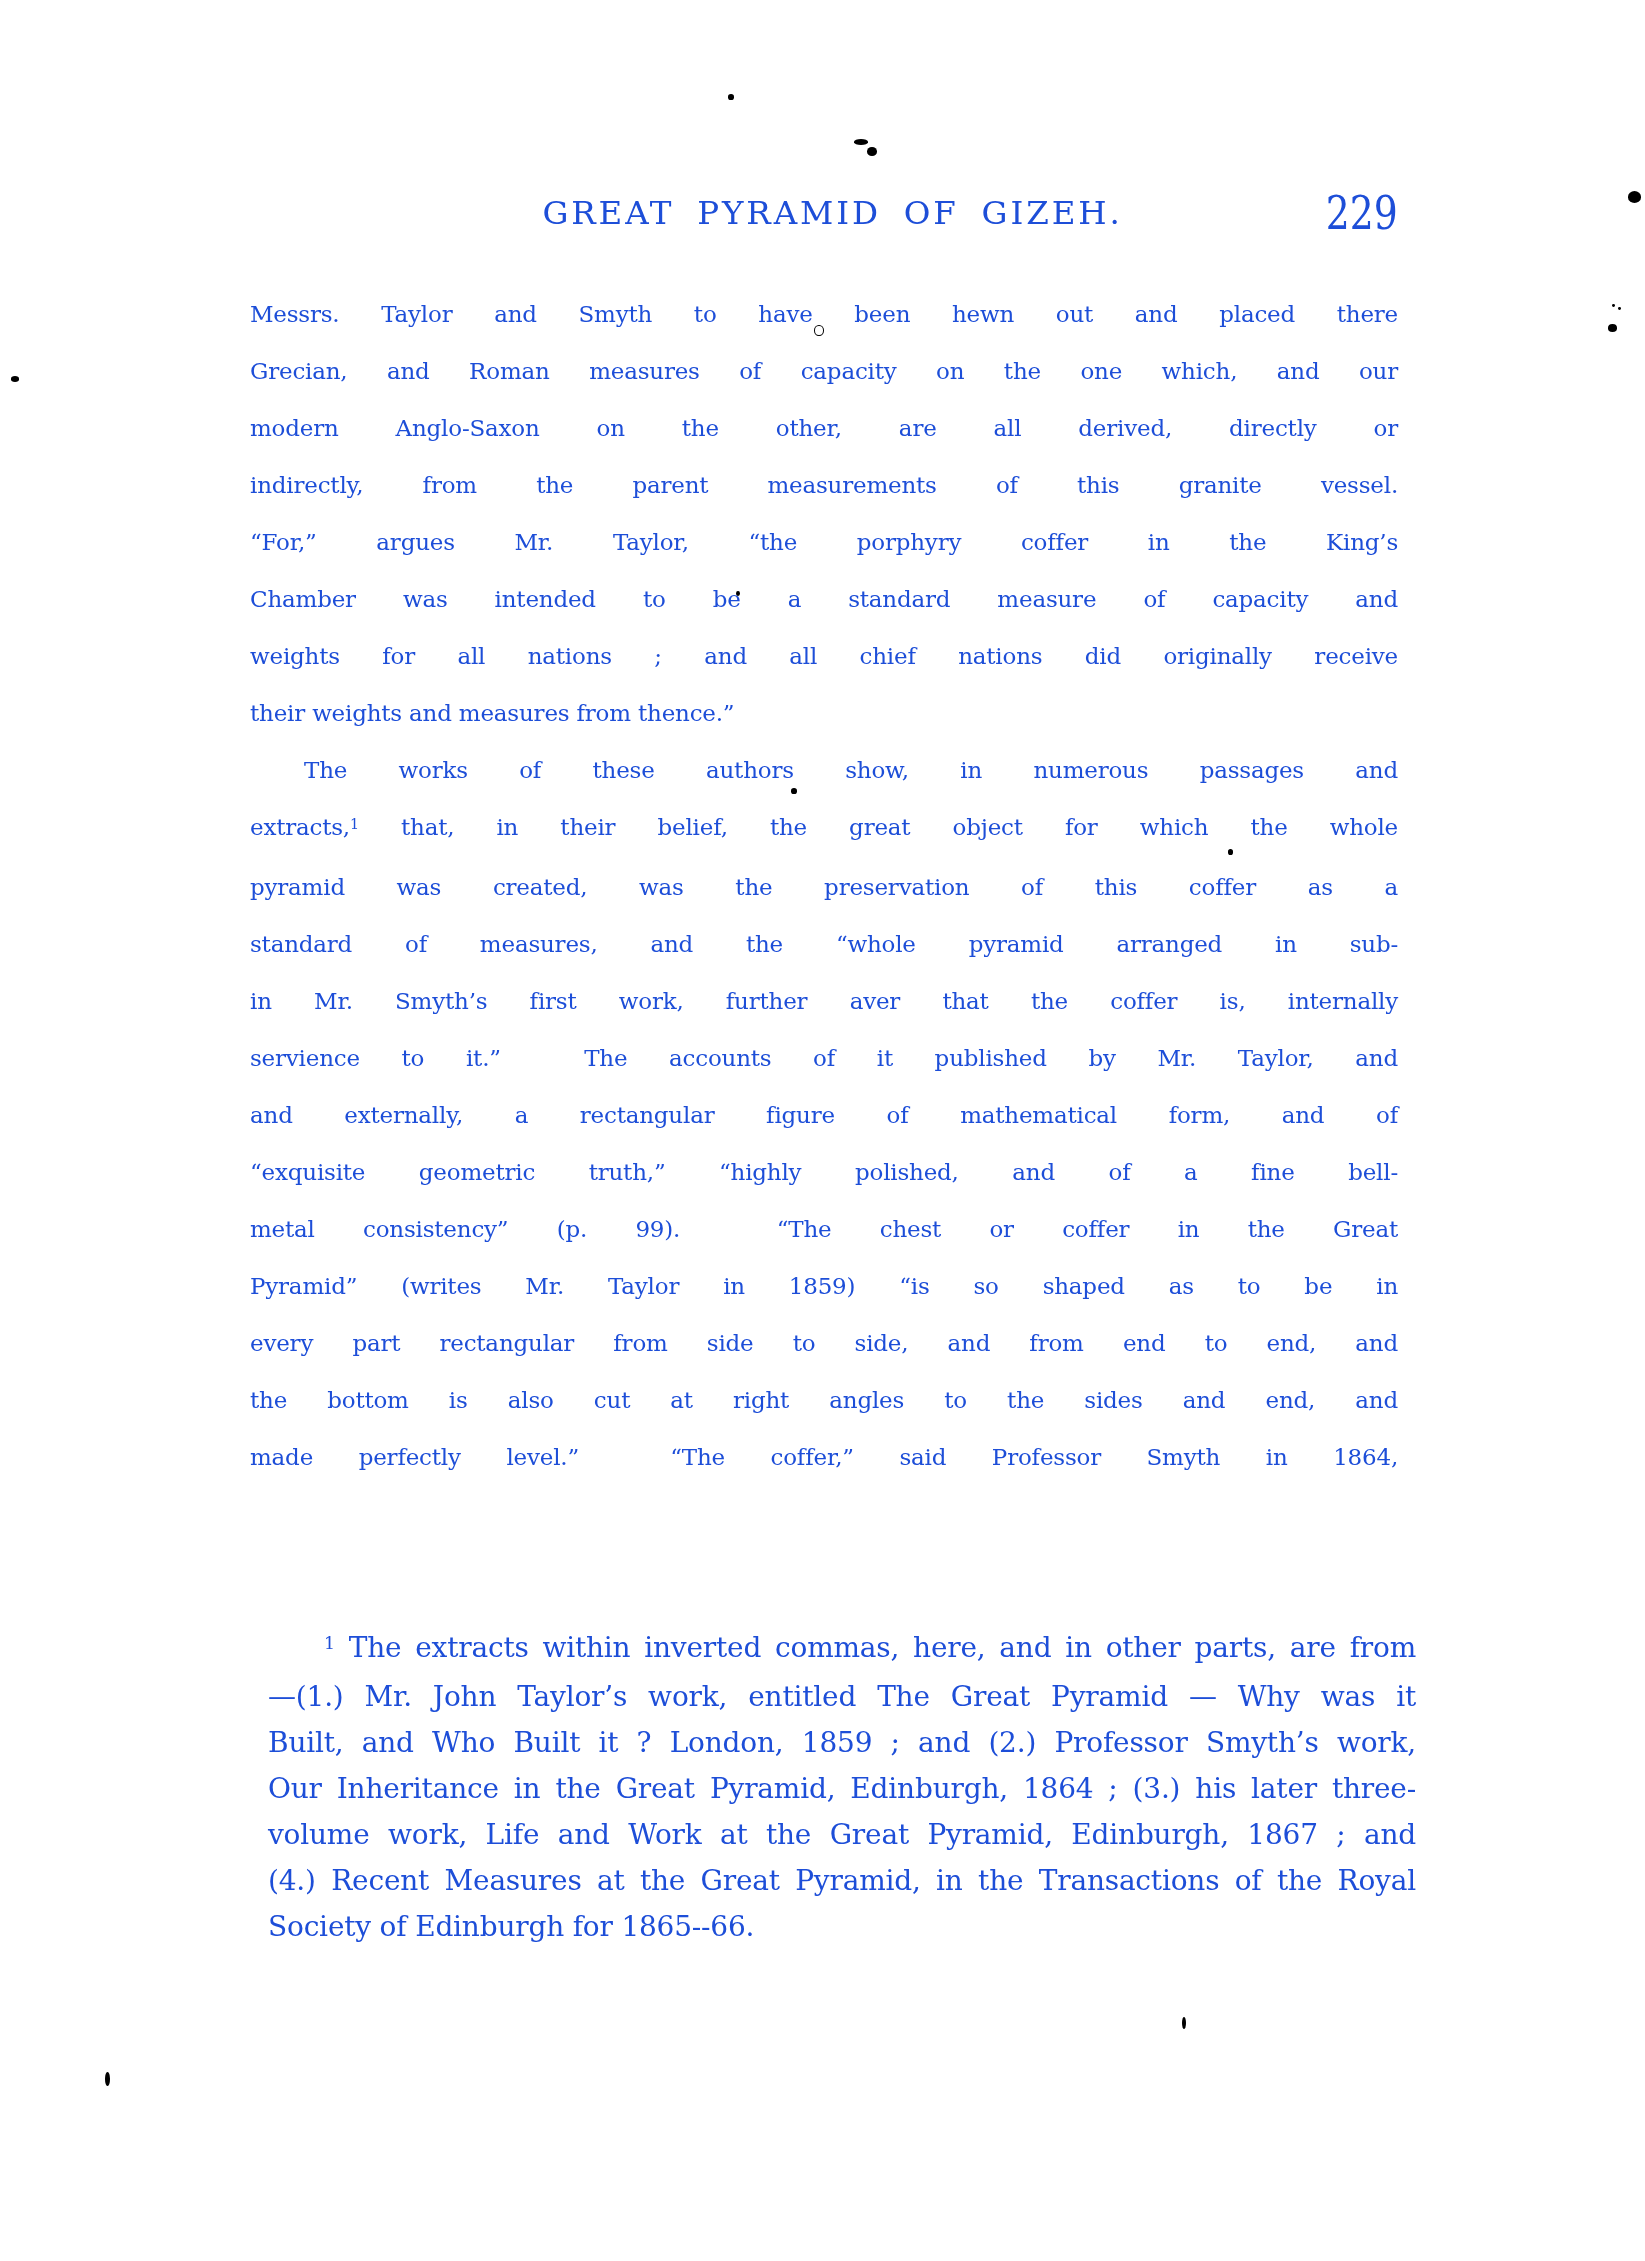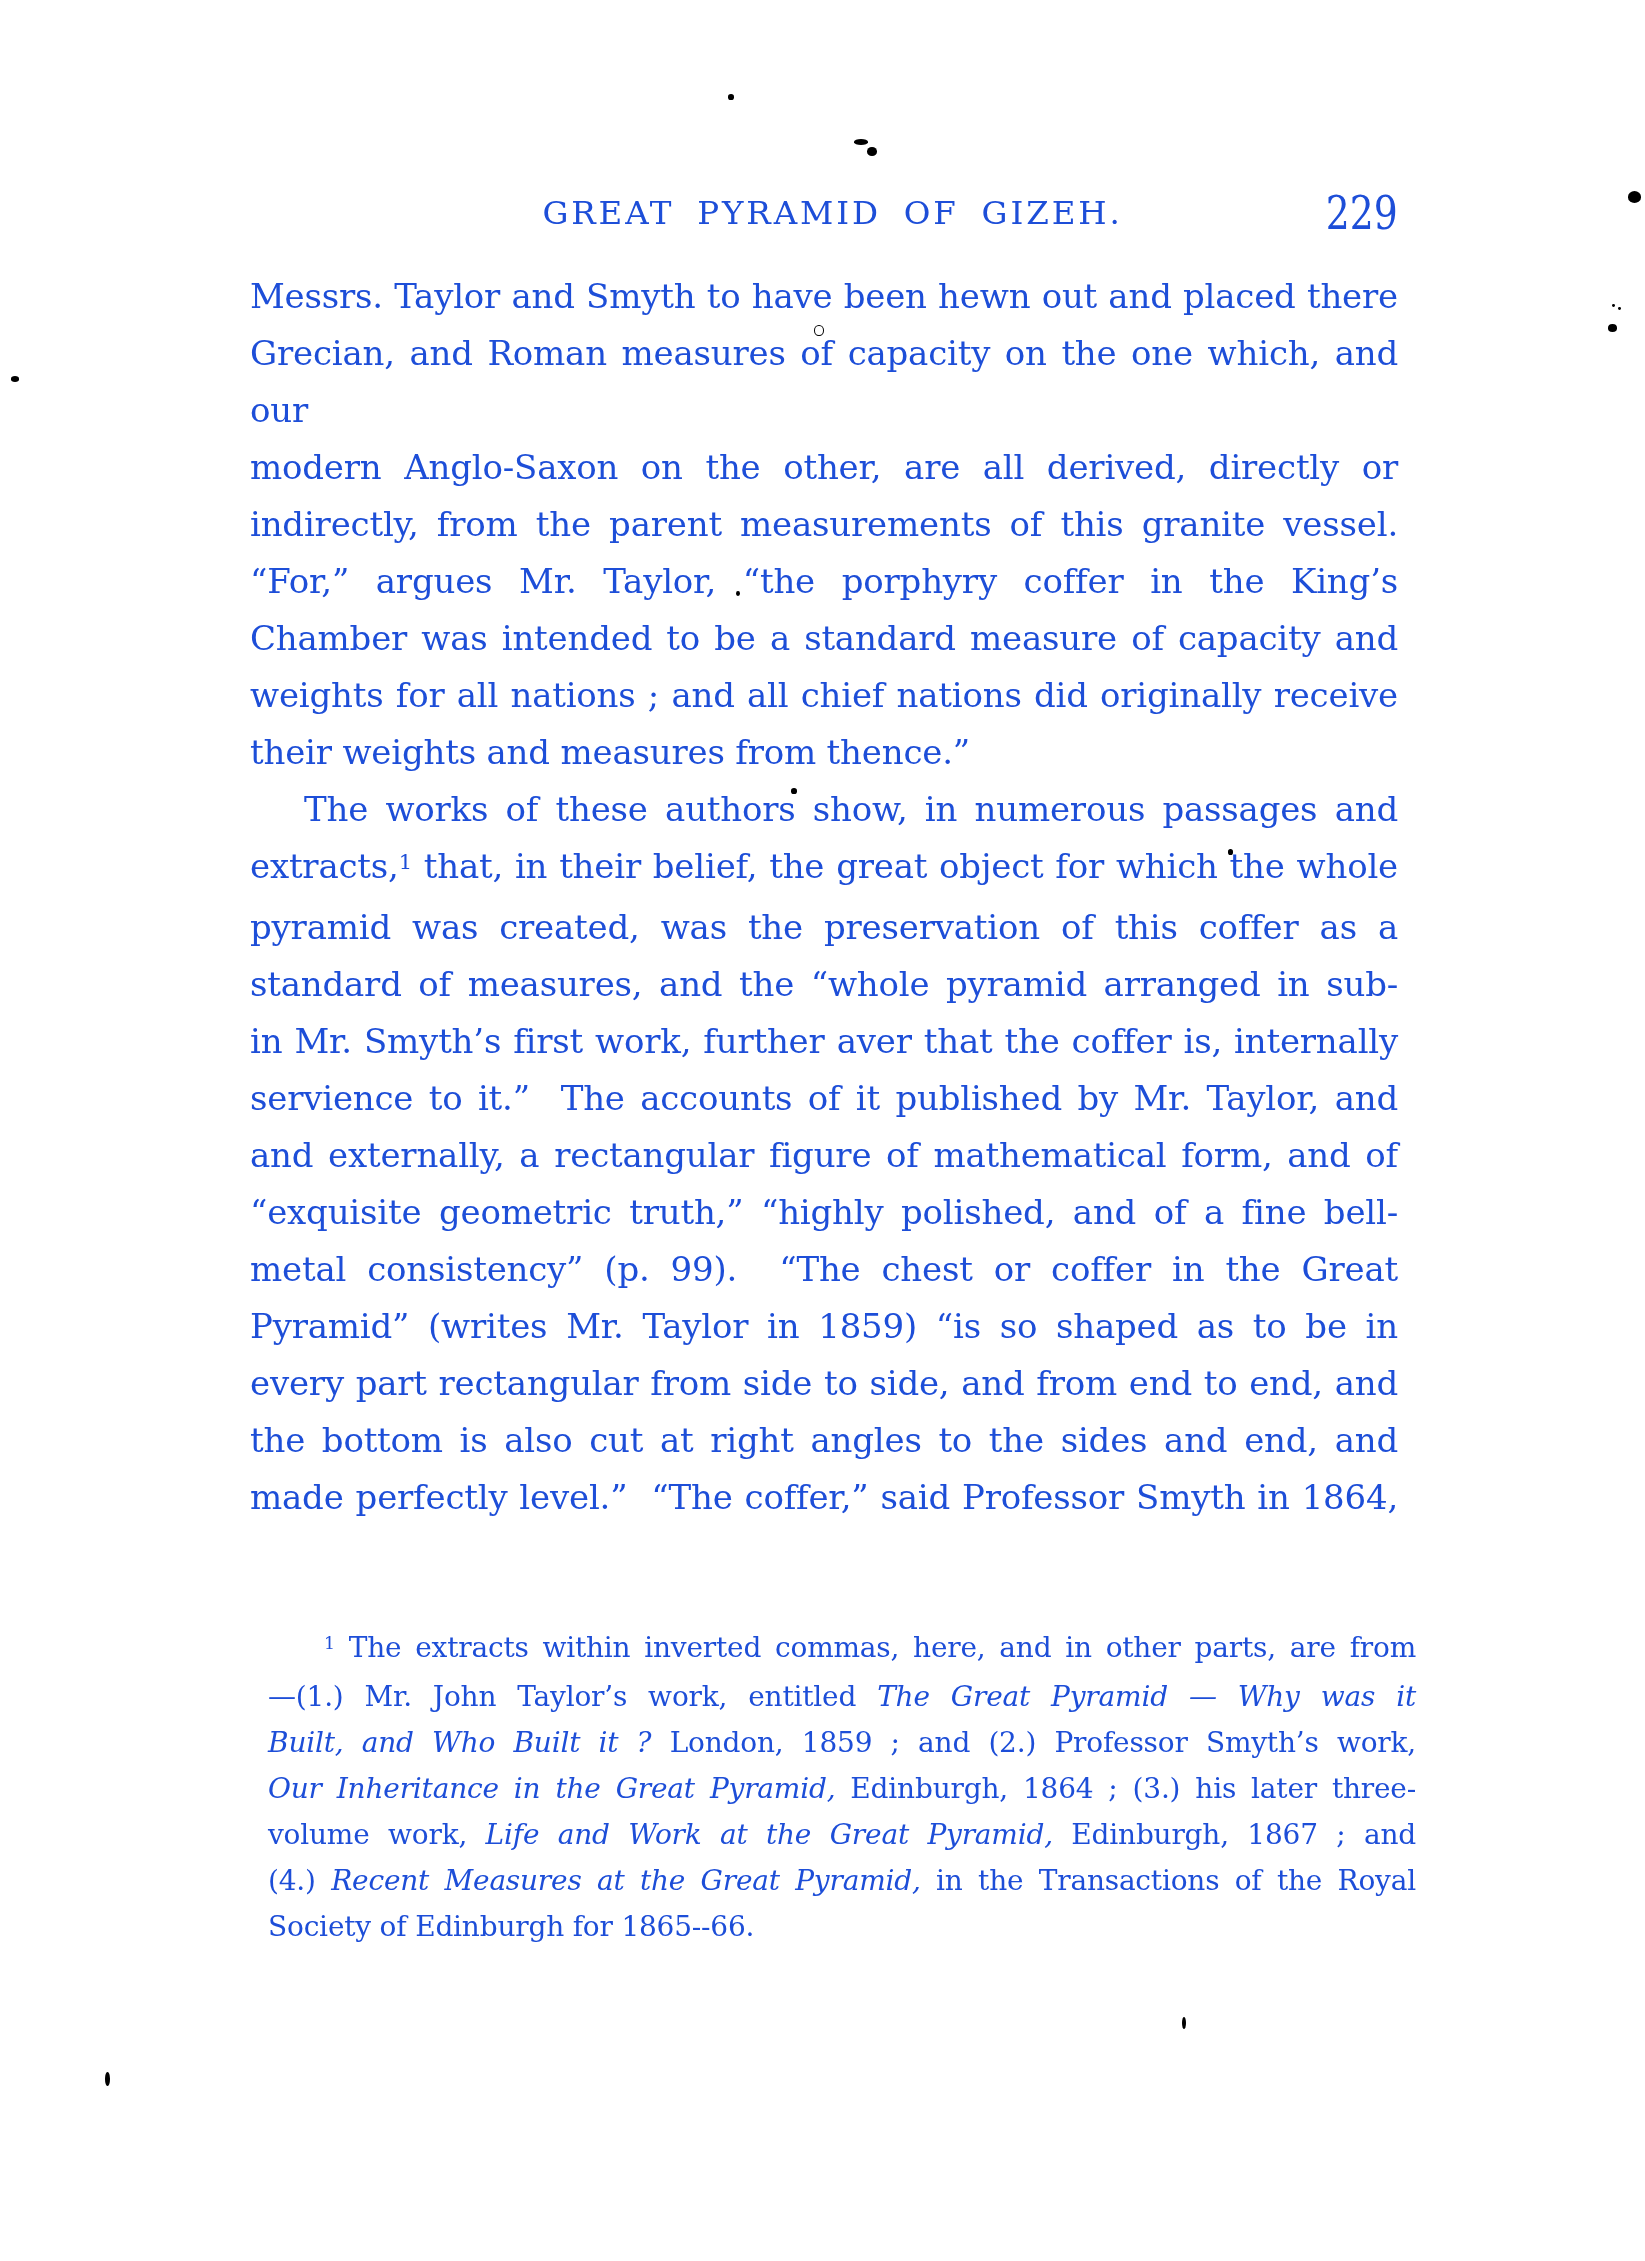--- a/index.html
+++ b/index.html
@@ -39,23 +39,23 @@
     right: 0;
     top: -6.7px;
     font-size: 46px;
     line-height: 1;
     transform: scaleX(0.82);
     transform-origin: right top;
   }
   .body-text {
     position: absolute;
     left: 250px;
-    top: 268px;
+    top: 286px;
     width: 1148px;
-    font-size: 34px;
+    font-size: 23px;
     line-height: 57px;
     letter-spacing: -0.2px;
   }
   .footnote {
     position: absolute;
     left: 268px;
     top: 1625px;
     width: 1148px;
     font-size: 28px;
     line-height: 46px;
@@ -63,21 +63,21 @@
   }
   .line {
     text-align: justify;
     text-align-last: justify;
   }
   .line.lastline {
     text-align-last: left;
   }
   .body-text .line.indent { text-indent: 54px; }
   .footnote .line.indent { text-indent: 56px; }
-  .it { font-style: italic; }
+  .it { }
   .sup {
     font-size: 0.62em;
     position: relative;
     top: -0.45em;
   }
   .speck {
     position: absolute;
     background: #000000;
     border-radius: 50%;
   }

